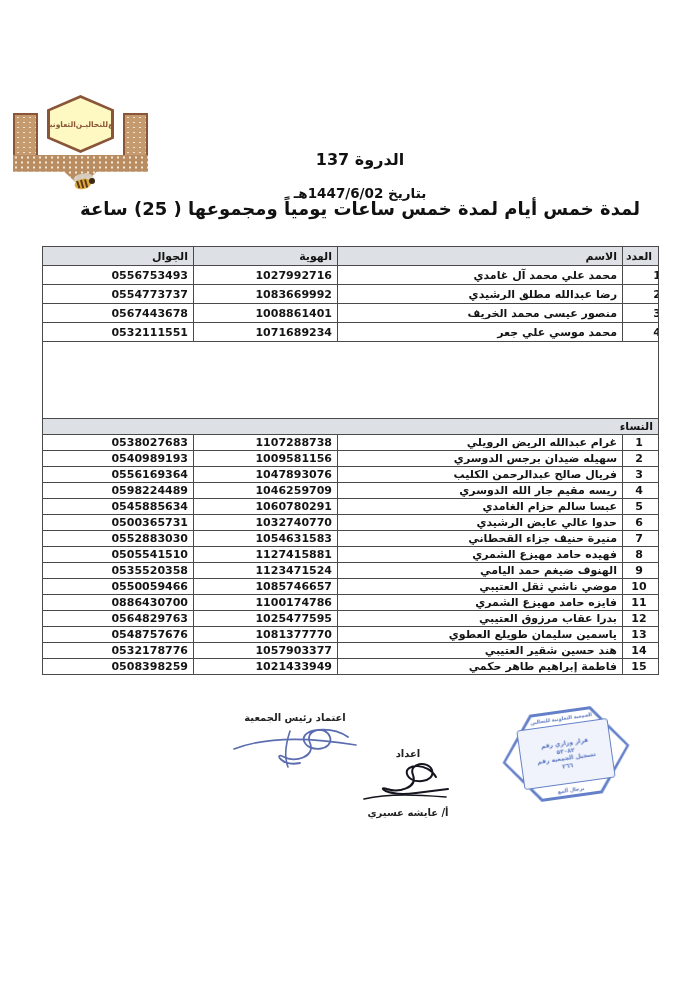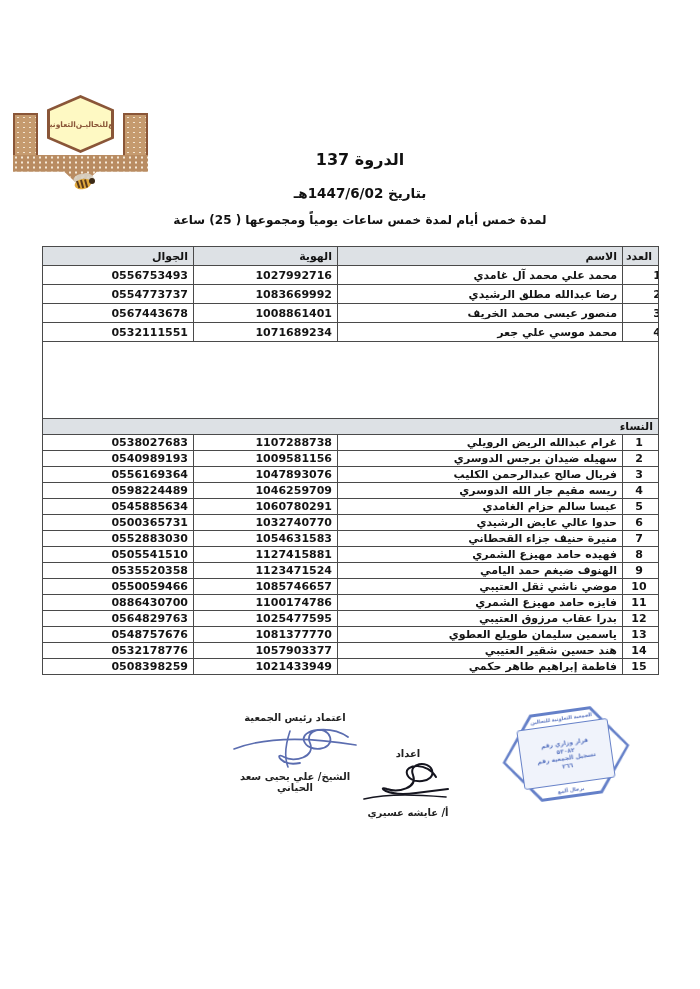--- a/index.html
+++ b/index.html
@@ -26,21 +26,21 @@
   .hex-inner{position:absolute;left:3px;top:3px;width:61px;height:52px;
     background:#fef9c3;
     clip-path:polygon(50% 0,100% 25%,100% 75%,50% 100%,0 75%,0 25%);
     display:flex;flex-direction:row;align-items:center;justify-content:center;}
   .hex-inner div{font-size:7.5px;font-weight:700;color:#8a5638;line-height:1.2;white-space:nowrap;}
   .bee{position:absolute;left:56px;top:76px;}
   
   .titles{position:absolute;left:20px;width:680px;text-align:center;font-weight:700;color:#111;}
   .t1{top:150px;font-size:16px;}
   .t2{top:185px;font-size:13.5px;}
-  .t3{top:213px;font-size:12px;}
+  .t3{top:198px;font-size:18px;}
   
   table.roster{position:absolute;left:42px;top:246px;width:616px;
     border-collapse:collapse;direction:rtl;table-layout:fixed;}
   table.roster th,table.roster td{
     border:1px solid #4a4a4a;font-size:11px;font-weight:700;color:#141414;
     padding:0 5px 0 2px;overflow:hidden;white-space:nowrap;}
   table.roster thead th{background:#dde1e5;height:18px;text-align:right;}
   th.col-count{text-align:center !important;padding:0;}
   tr.section-row td{background:#dde1e5;height:15px;text-align:right;}
   td.col-count{text-align:center;padding:0;}
@@ -248,21 +248,20 @@
   <div class="sig-name">أ/ عايشه عسيري</div>
 </div>
 
 <div class="sig sig-approved">
   <div class="sig-title">اعتماد رئيس الجمعية</div>
   <svg class="scribble" width="134" height="46" viewBox="0 0 134 46">
     <path d="M120 14 C102 2 72 6 76 18 C80 30 106 28 102 14 C98 2 76 6 82 20 C88 34 66 40 56 34 C46 28 52 44 72 40" stroke="#5b6db0" fill="none" stroke-width="1.8" stroke-linecap="round"></path>
     <path d="M6 26 C42 12 92 16 128 22" stroke="#5b6db0" fill="none" stroke-width="1.6" stroke-linecap="round"></path>
     <path d="M62 8 C58 20 56 34 60 44" stroke="#5b6db0" fill="none" stroke-width="1.6" stroke-linecap="round"></path>
   </svg>
-  <div class="sig-name">الشيخ/ علي يحيى سعد الحياني</div>
 </div>
 
 <div class="stamp">
   <div class="hexA"></div>
   <div class="hexB"></div>
   <div class="ring top">الجمعية التعاونية للنحالين</div>
   <div class="ring bottom">برجال ألمع</div>
   <div class="hexC">
     <div class="line">قرار وزاري رقم</div>
     <div class="line">٥٣٠٨٢</div>

